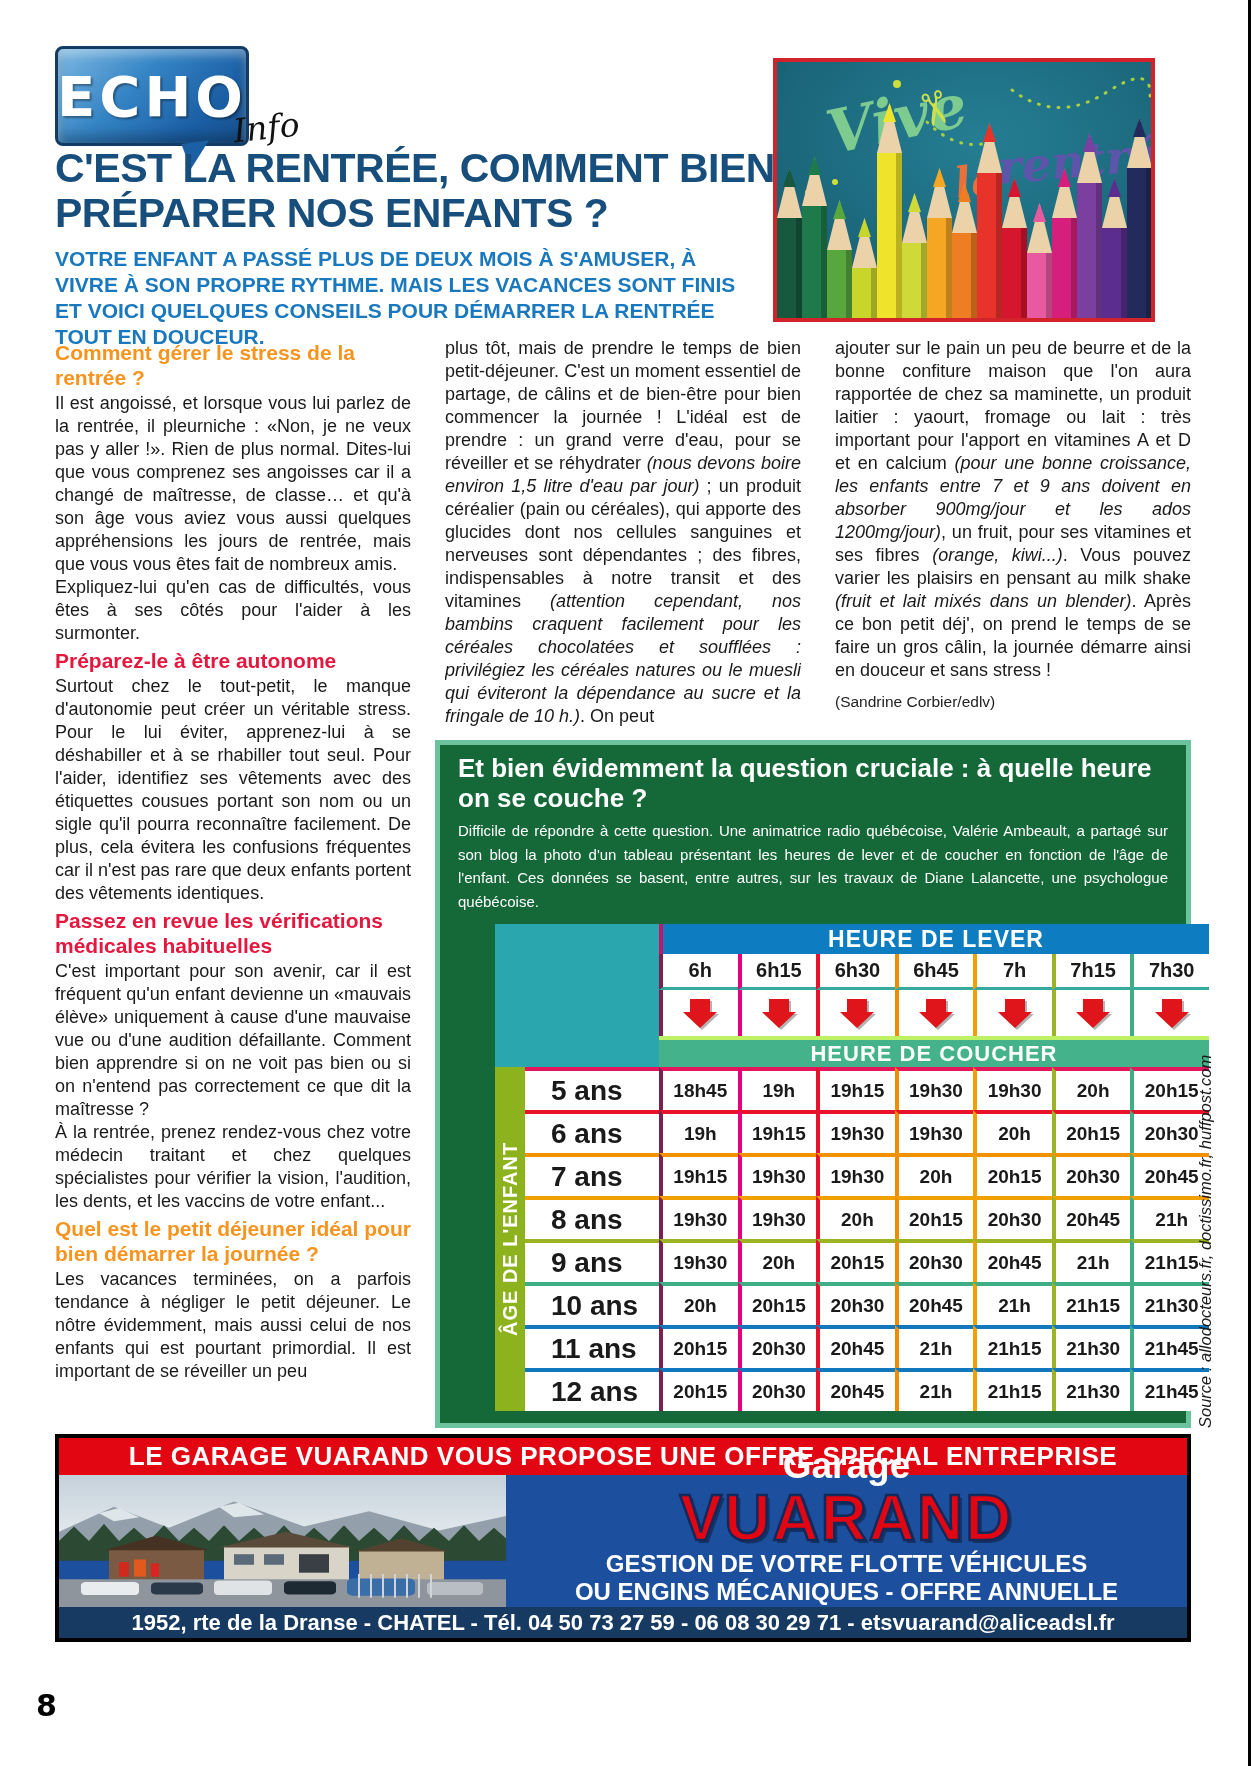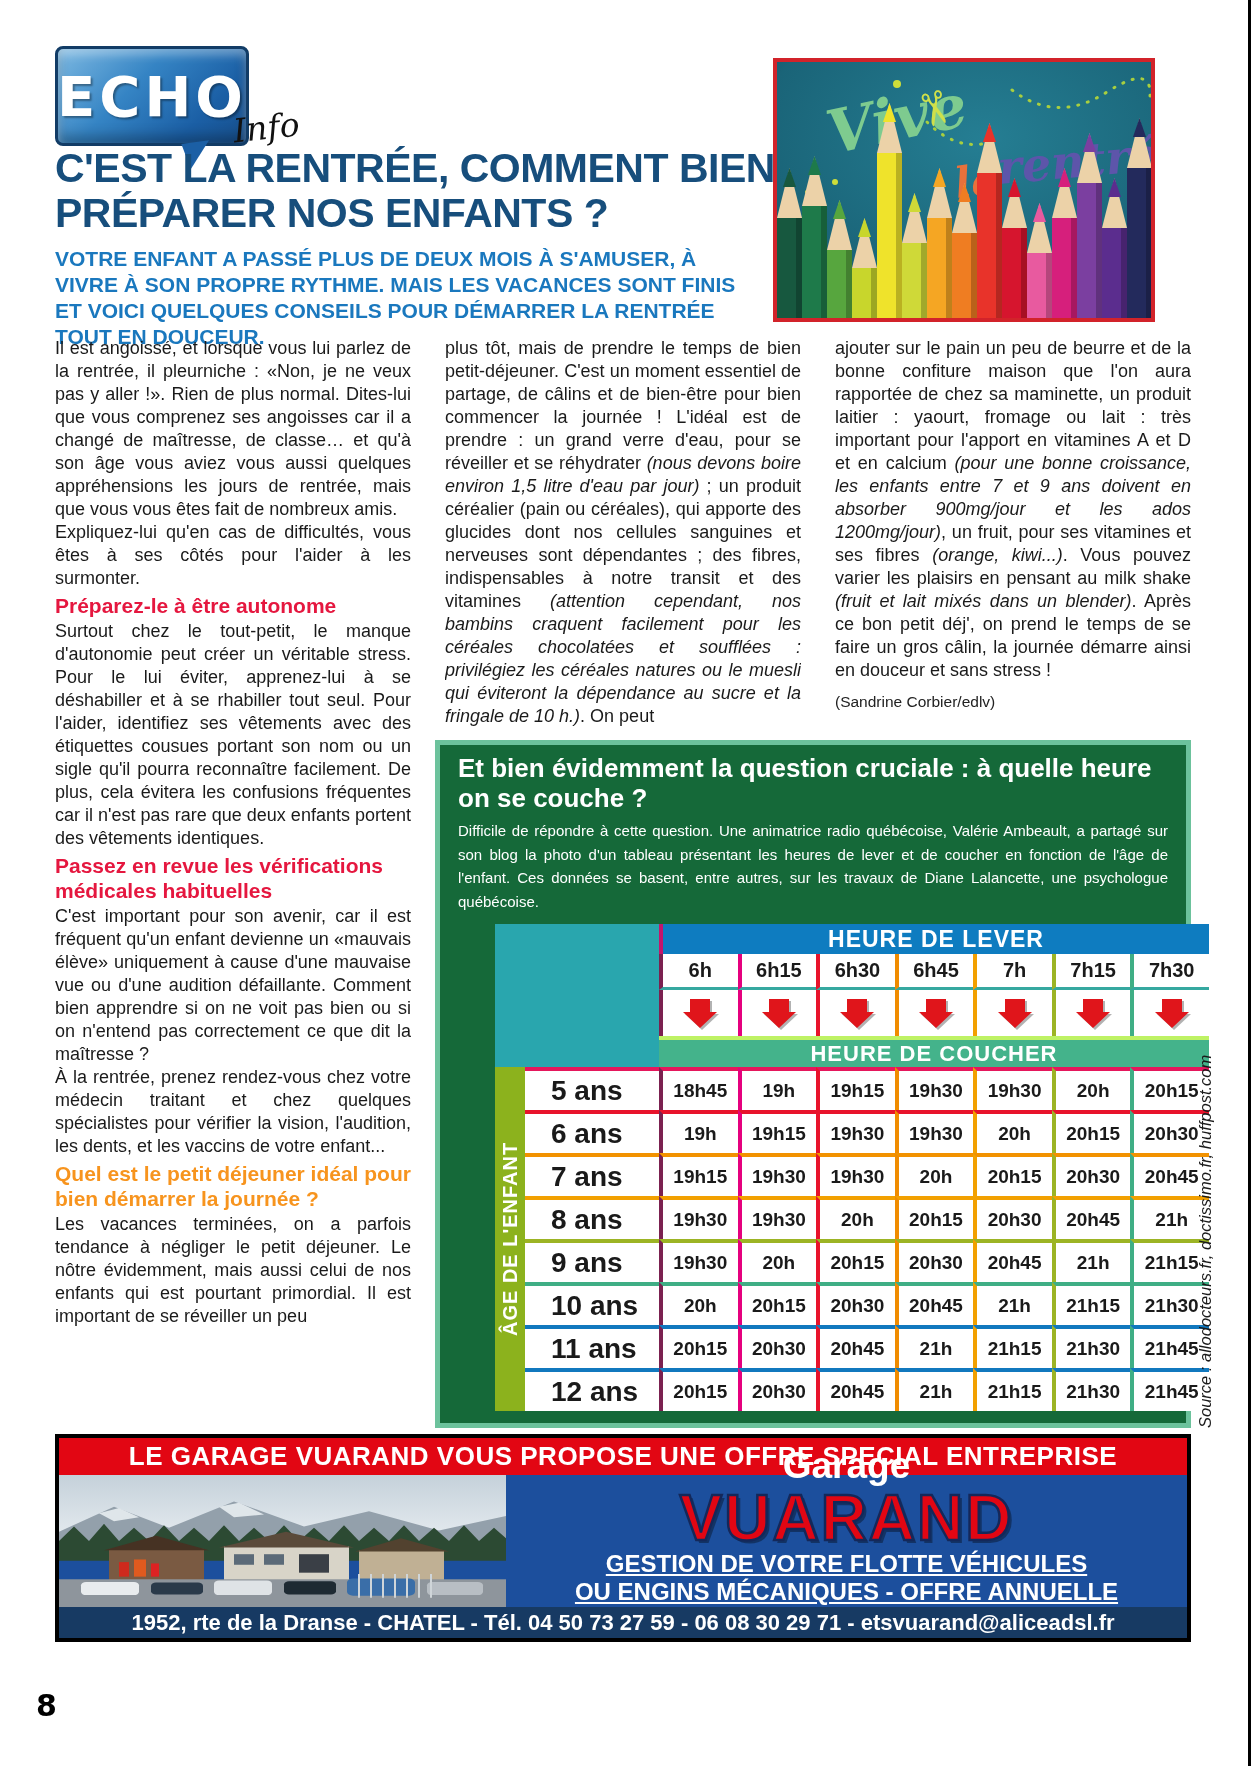--- a/index.html
+++ b/index.html
@@ -89,21 +89,21 @@
      display:flex;align-items:center;justify-content:center;letter-spacing:.5px;flex:none;}
   .ad-body{flex:1;display:flex;min-height:0;}
   .ad-photo{width:447px;flex:none;position:relative;overflow:hidden;}
   .ad-photo svg{display:block;width:100%;height:100%;}
   .ad-panel{flex:1;background:#1c4f9d;display:flex;flex-direction:column;align-items:center;
      justify-content:center;padding:0 6px;}
   .ad-brand-top{color:#fff;font-weight:bold;font-size:37px;line-height:40px;}
   .ad-brand{color:#e20613;font-weight:bold;font-size:64px;line-height:64px;letter-spacing:2px;
      -webkit-text-stroke:2.5px #14285a;text-shadow:3px 3px 0 rgba(0,0,0,.35);
      font-family:"Liberation Sans",sans-serif;}
-  .ad-line{color:#fff;font-weight:bold;font-size:24px;line-height:28px;text-decoration:underline;}
+  .ad-line{color:#fff;font-weight:bold;font-size:24px;line-height:28px;}
   .ad-line-yellow{color:#ffe50a;font-weight:bold;font-size:26px;line-height:30px;}
   .ad-address{height:31px;background:#173a63;color:#fff;font-weight:bold;font-size:22px;
      display:flex;align-items:center;justify-content:center;flex:none;}
 
   .page-num{position:absolute;left:36px;top:1688px;font-weight:bold;font-size:30px;color:#000;
      font-family:"DejaVu Sans",sans-serif;}
 </style>
 </head>
 <body>
 
@@ -238,20 +238,21 @@
   </div>
   <div class="intro">
     <div>VOTRE ENFANT A PASSÉ PLUS DE DEUX MOIS À S'AMUSER, À</div>
     <div>VIVRE À SON PROPRE RYTHME. MAIS LES VACANCES SONT FINIS</div>
     <div>ET VOICI QUELQUES CONSEILS POUR DÉMARRER LA RENTRÉE</div>
     <div>TOUT EN DOUCEUR.</div>
   </div>
 
   <div class="cols">
     <div class="col" id="col1">
+        <h3 class="h-orange">Comment gérer le stress de la rentrée ?</h3>
         <p>Il est angoissé, et lorsque vous lui parlez de la rentrée, il pleurniche : «Non, je ne veux pas y aller !». Rien de plus normal. Dites-lui que vous comprenez ses angoisses car il a changé de maîtresse, de classe… et qu'à son âge vous aviez vous aussi quelques appréhensions les jours de rentrée, mais que vous vous êtes fait de nombreux amis.</p>
         <p>Expliquez-lui qu'en cas de difficultés, vous êtes à ses côtés pour l'aider à les surmonter.</p>
         <h3 class="h-red">Préparez-le à être autonome</h3>
         <p>Surtout chez le tout-petit, le manque d'autonomie peut créer un véritable stress. Pour le lui éviter, apprenez-lui à se déshabiller et à se rhabiller tout seul. Pour l'aider, identifiez ses vêtements avec des étiquettes cousues portant son nom ou un sigle qu'il pourra reconnaître facilement. De plus, cela évitera les confusions fréquentes car il n'est pas rare que deux enfants portent des vêtements identiques.</p>
         <h3 class="h-red">Passez en revue les vérifications médicales habituelles</h3>
         <p>C'est important pour son avenir, car il est fréquent qu'un enfant devienne un «mauvais élève» uniquement à cause d'une mauvaise vue ou d'une audition défaillante. Comment bien apprendre si on ne voit pas bien ou si on n'entend pas correctement ce que dit la maîtresse ?</p>
         <p>À la rentrée, prenez rendez-vous chez votre médecin traitant et chez quelques spécialistes pour vérifier la vision, l'audition, les dents, et les vaccins de votre enfant...</p>
         <h3 class="h-orange">Quel est le petit déjeuner idéal pour bien démarrer la journée ?</h3>
         <p>Les vacances terminées, on a parfois tendance à négliger le petit déjeuner. Le nôtre évidemment, mais aussi celui de nos enfants qui est pourtant primordial. Il est important de se réveiller un peu</p>
       </div>

